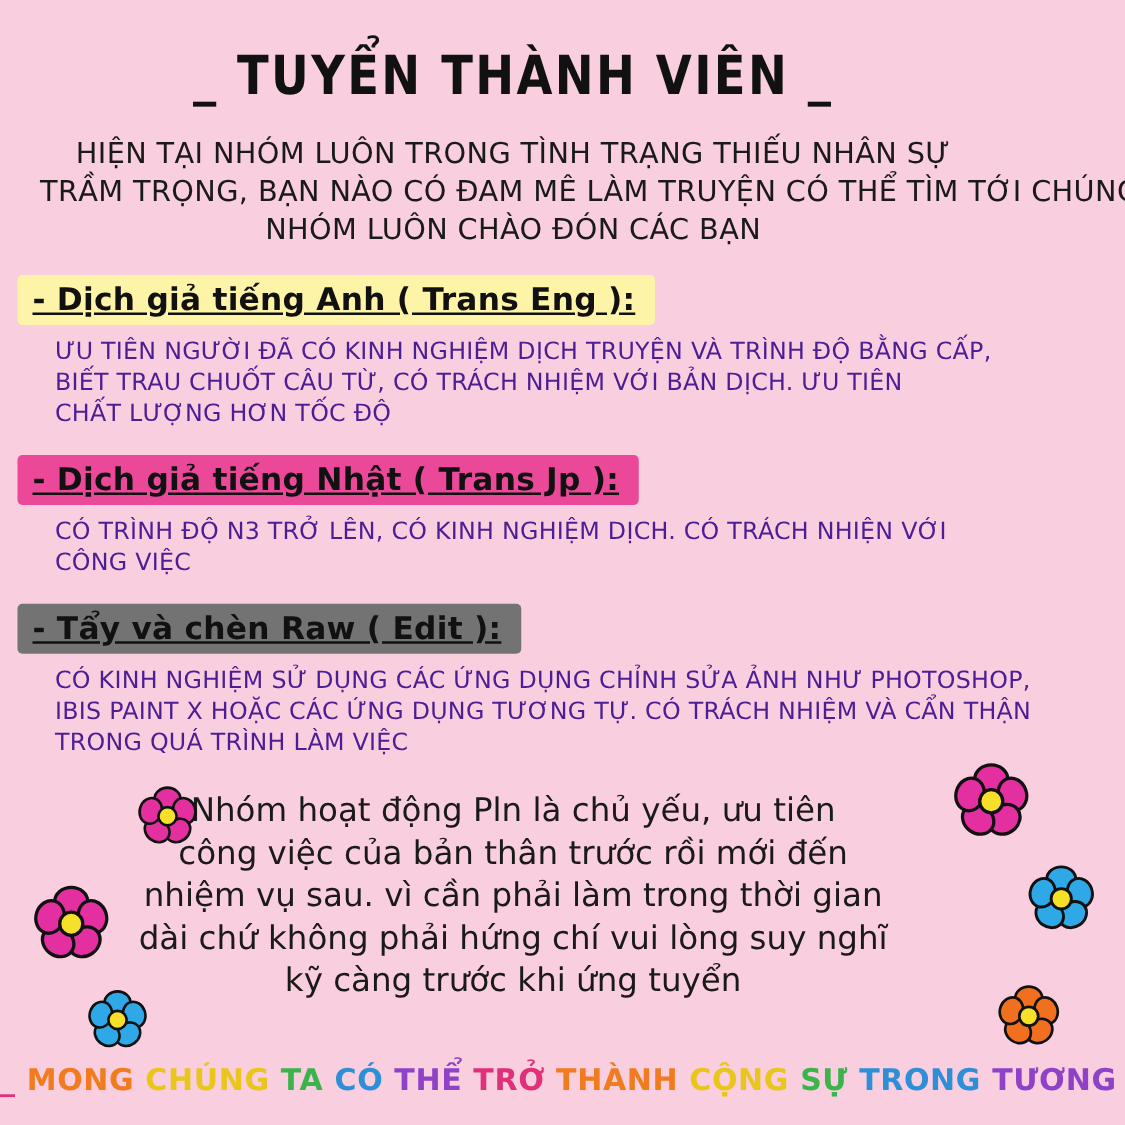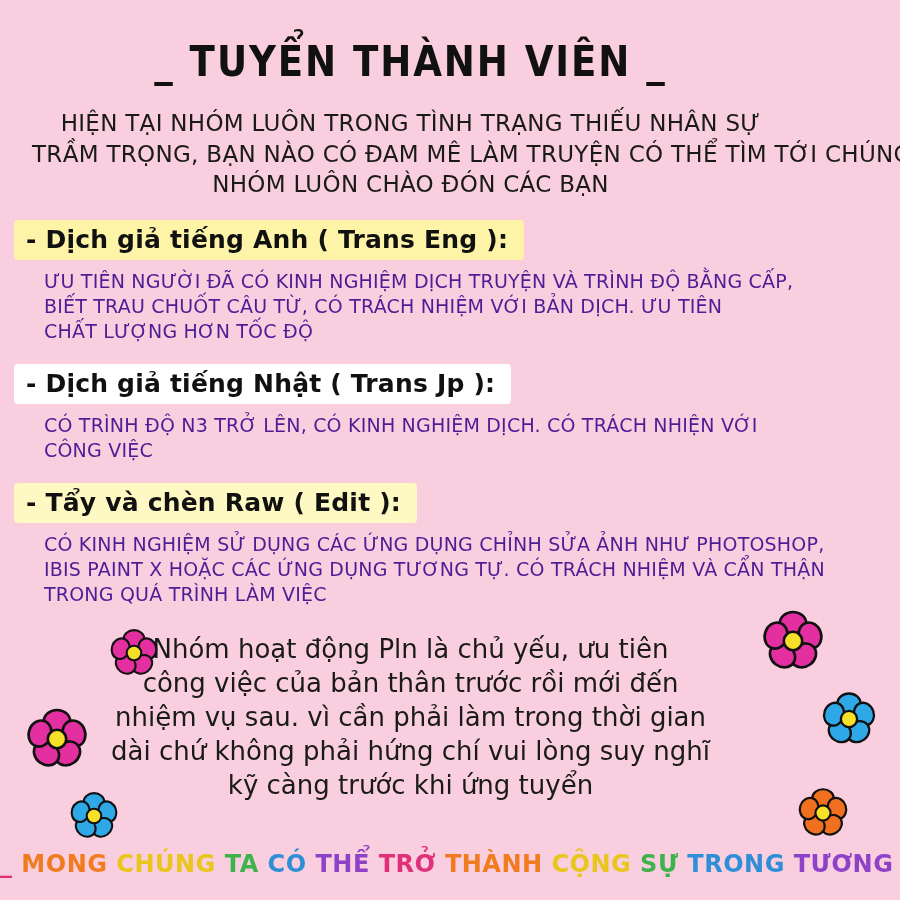--- a/index.html
+++ b/index.html
@@ -56,24 +56,25 @@
     padding: 0 14px;
   }
   .section-head {
     display: inline-block;
     font-size: 25px;
     font-weight: bold;
     color: #111;
     padding: 5px 16px 6px 12px;
     border-radius: 4px;
     letter-spacing: 0.2px;
+    text-decoration: underline;
   }
   .sec-eng  { background: #fdf4a8; }
-  .sec-jp   { background: #ffffff; }
-  .sec-edit { background: #fef9c3; }
+  .sec-jp   { background: #ec4899; }
+  .sec-edit { background: #737373; }
 
   .section-body {
     font-size: 19px;
     line-height: 1.32;
     color: #4c1d95;
     margin-top: 9px;
     padding-left: 30px;
     padding-right: 16px;
     text-transform: uppercase;
     letter-spacing: 0.2px;

